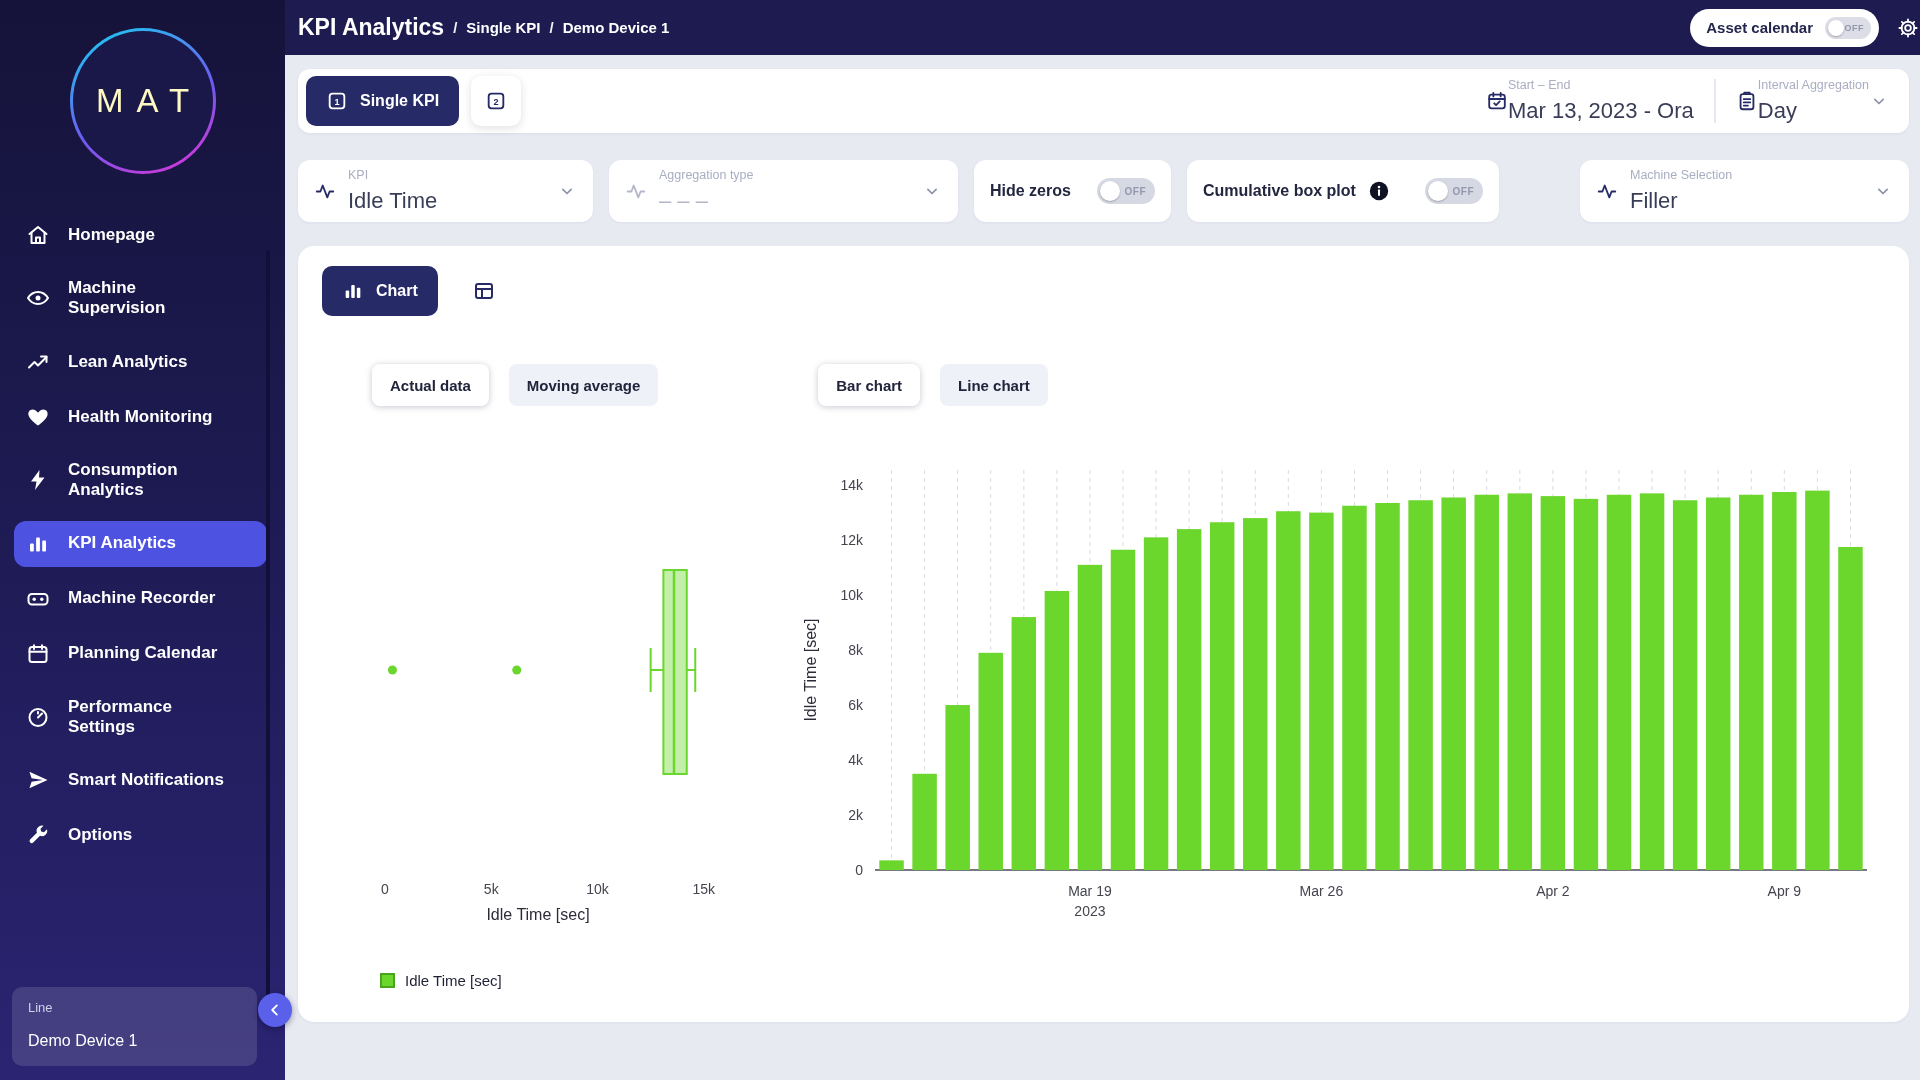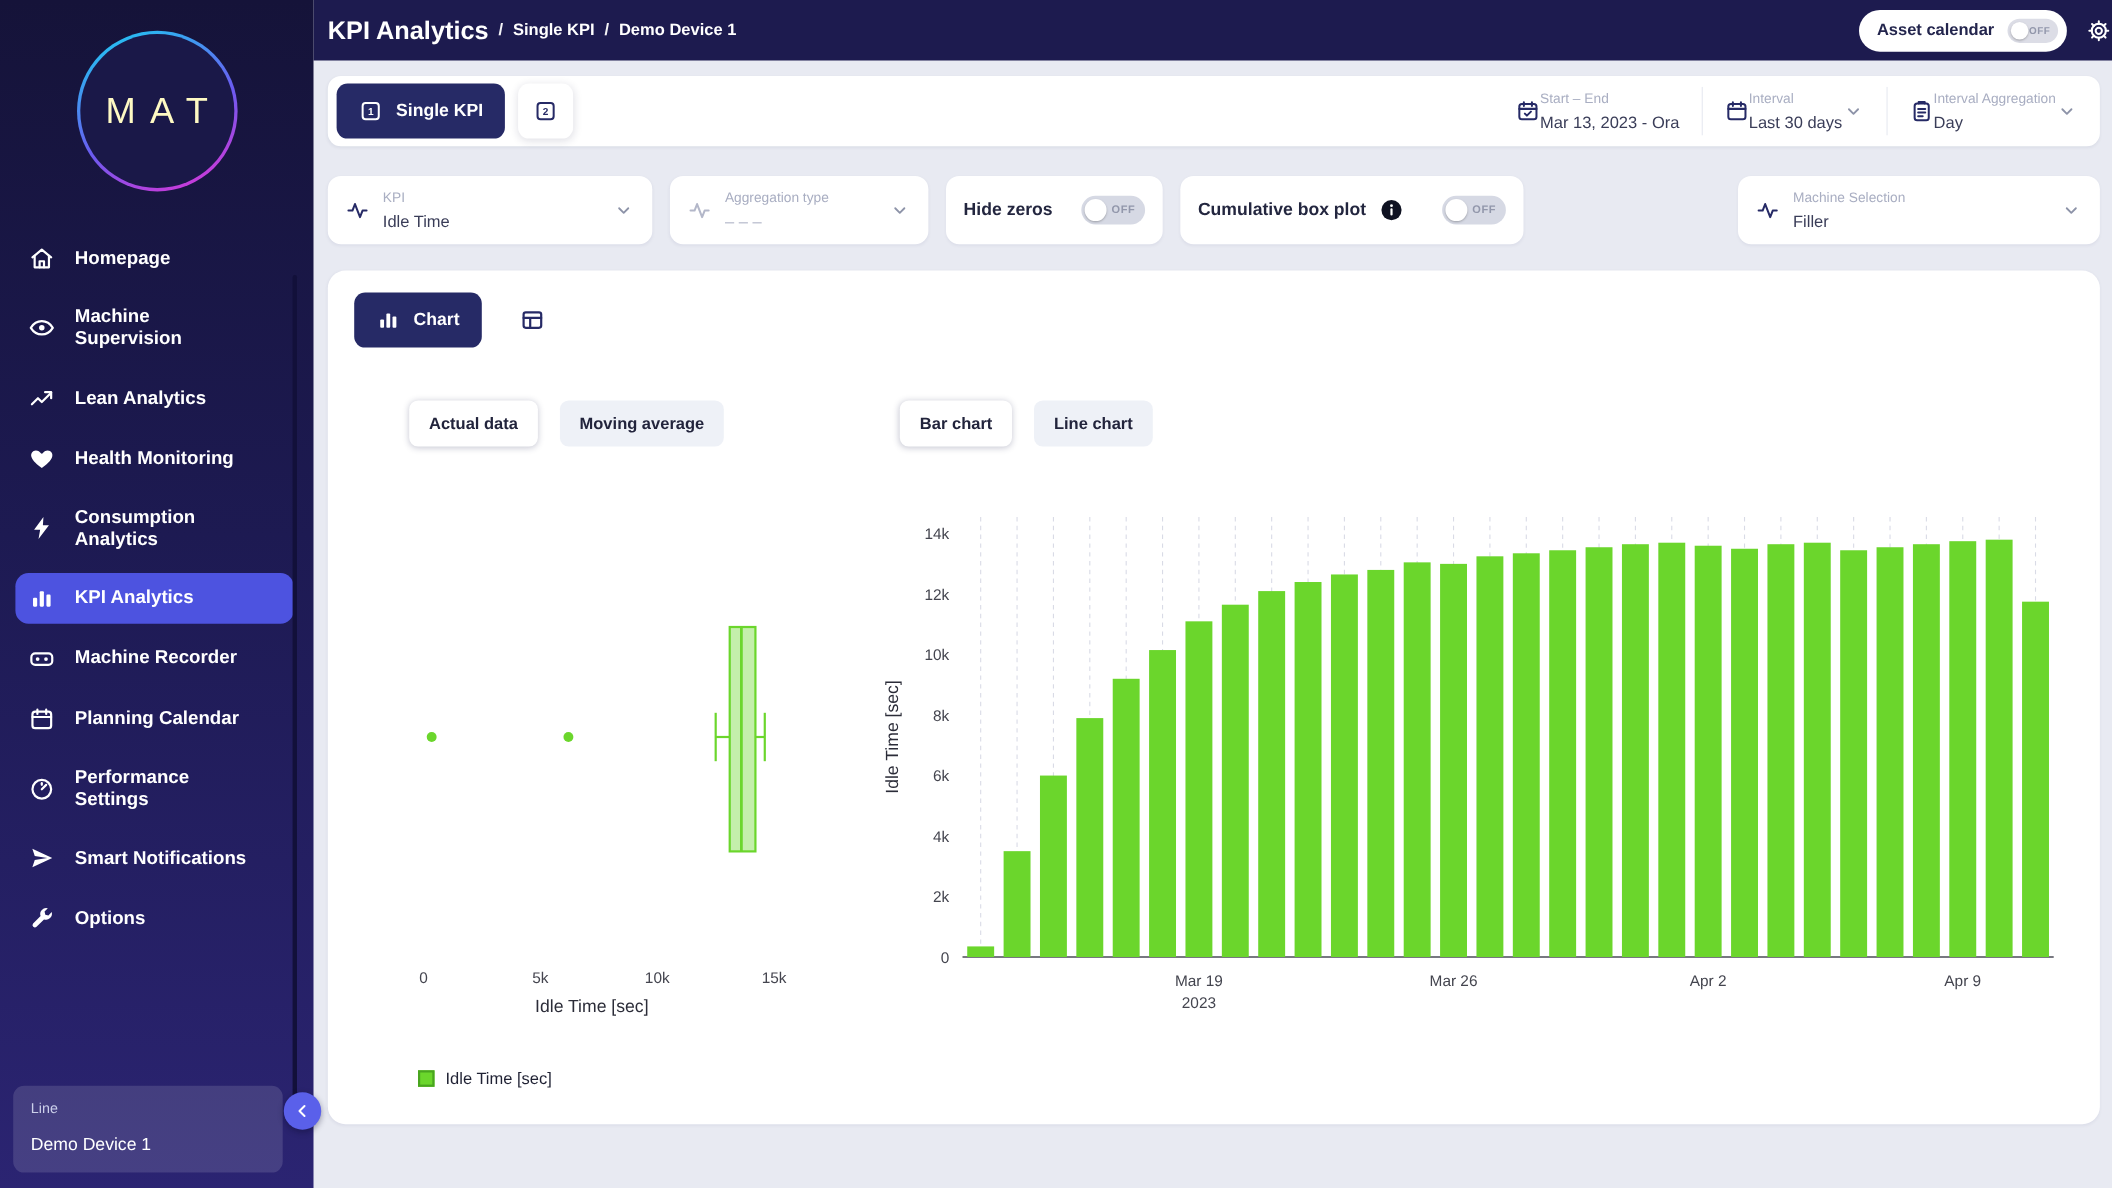--- a/index.html
+++ b/index.html
@@ -66,33 +66,33 @@
     display:flex;align-items:center;gap:12px;font-weight:bold;font-size:16px}
   .navy-btn svg{width:22px;height:22px}
   .white-icon-btn{width:50px;height:50px;background:#fff;border-radius:10px;margin-left:12px;
     box-shadow:0 2px 8px rgba(25,28,70,.14);display:flex;align-items:center;justify-content:center;color:#262a66}
   .white-icon-btn svg{width:22px;height:22px}
   .toolbar-right{margin-left:auto;display:flex;align-items:stretch;height:100%}
   .tb-seg{display:flex;align-items:center;gap:0;padding:0 20px;cursor:pointer}
   .tb-div{width:1px;background:#e7e9f1;margin:10px 0}
   .seg-col{display:flex;flex-direction:column}
   .seg-label{font-size:12.5px;color:#a9aec2}
-  .seg-value{font-size:15px;color:#3a3d58;margin-top:6px}
+  .seg-value{font-size:22px;color:#3a3d58;margin-top:6px}
   .ic{display:flex;align-items:center}
   .ic svg{width:22px;height:22px}
   .ic.ind{color:#262a66}
   .chev{display:flex;align-items:center;color:#8d93a8}
   .chev svg{width:20px;height:20px}
 
   
   .filter-row{display:flex;gap:16px;margin-top:27px}
   .filter-panel{background:#fff;border-radius:12px;height:62px;display:flex;align-items:center;
     padding:0 16px;gap:12px;box-shadow:0 1px 3px rgba(25,28,70,.05)}
   .fp-kpi{width:295px}
-  .fp-agg{width:235px}
+  .fp-agg{width:349px}
   .fp-hide{width:197px;justify-content:space-between}
   .fp-cum{width:312px}
   .fp-machine{width:329px;margin-left:auto}
   .filter-panel .chev{margin-left:auto}
   .fp-cum .toggle{margin-left:auto}
   .muted .seg-value,.muted .ic{color:#b3b7c9}
   .panel-label{font-weight:bold;font-size:16px;color:#23263f}
   .info-ic{display:flex;align-items:center}
   .info-ic svg{width:22px;height:22px}
 
@@ -298,37 +298,20 @@
                   <path d="M3.5 9.8h17M8 3.2V7M16 3.2V7"></path>
                   <path d="M9 14.5l2 2 4-4"></path>
                 </svg>
               </span>
             <span class="seg-col">
               <span class="seg-label">Start – End</span>
               <span class="seg-value">Mar 13, 2023 - Ora</span>
             </span>
           </div>
           <div class="tb-div"></div>
-          <div class="tb-seg">
-            <span class="ic ind">
-                <svg viewBox="0 0 24 24" fill="none" stroke="currentColor" stroke-width="2" stroke-linecap="round" stroke-linejoin="round">
-                  <rect x="3.5" y="5" width="17" height="15" rx="2.5"></rect>
-                  <path d="M3.5 9.8h17M8 3.2V7M16 3.2V7"></path>
-                </svg>
-              </span>
-            <span class="seg-col">
-              <span class="seg-label">Interval</span>
-              <span class="seg-value">Last 30 days</span>
-            </span>
-            <span class="chev">
-                <svg viewBox="0 0 24 24" fill="none" stroke="currentColor" stroke-width="2" stroke-linecap="round" stroke-linejoin="round">
-                  <path d="M7 10l5 5 5-5"></path>
-                </svg>
-              </span>
-          </div>
           <div class="tb-div"></div>
           <div class="tb-seg">
             <span class="ic ind">
                 <svg viewBox="0 0 24 24" fill="none" stroke="currentColor" stroke-width="2" stroke-linecap="round" stroke-linejoin="round">
                   <rect x="5" y="4.5" width="14" height="16.5" rx="2.5"></rect>
                   <path d="M9 4.5V3h6v1.5"></path>
                   <path d="M8.5 10h7M8.5 13.5h7M8.5 17h4.5"></path>
                 </svg>
               </span>
             <span class="seg-col">

